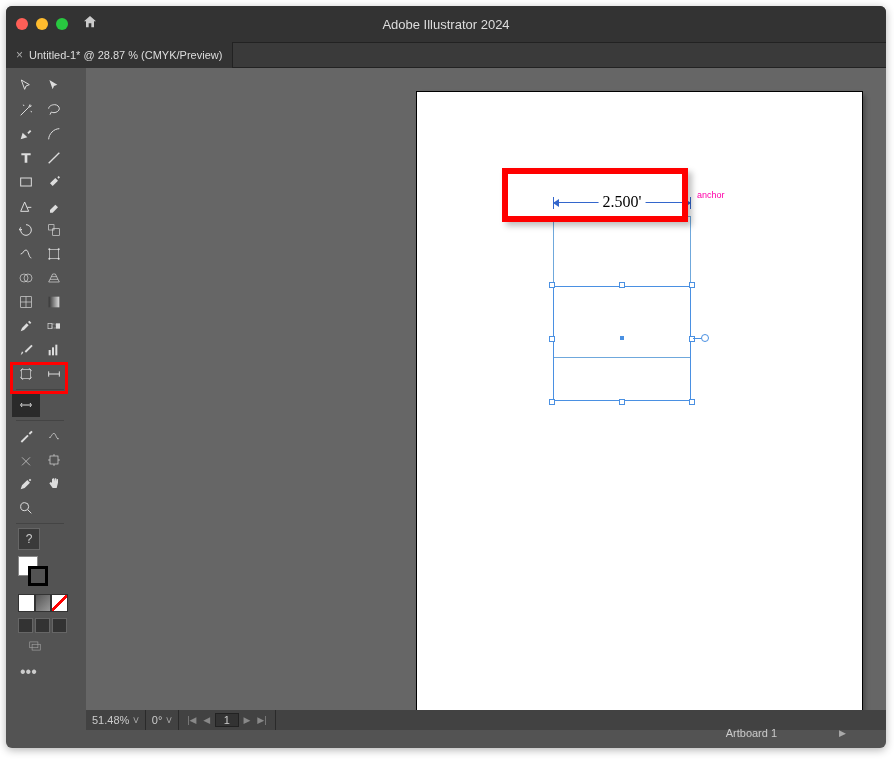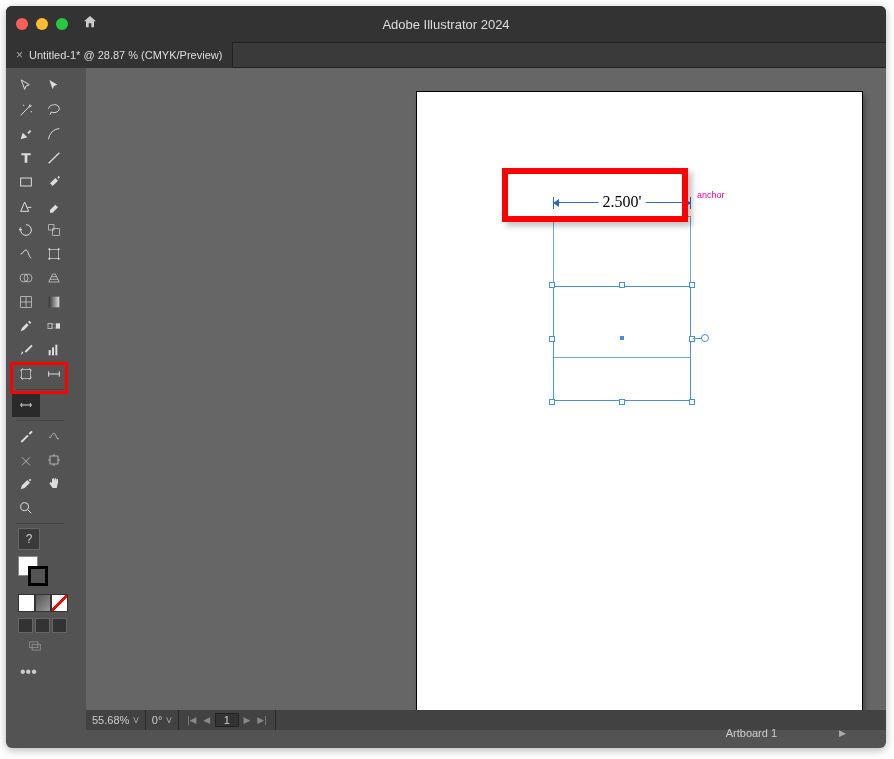--- a/index.html
+++ b/index.html
@@ -385,21 +385,21 @@
           <div class="rot-line"></div>
           <div class="rot-handle"></div>
         </div>
         <div class="anchor-label">anchor</div>
       </div>
       <div class="red-callout"></div>
     </div>
 
     <div class="statusbar">
       <div class="status-seg">
-        <span>55.68%</span>
+        <span>51.48%</span>
         <span class="chev">ᐯ</span>
       </div>
       <div class="status-seg">
         <span>0°</span>
         <span class="chev">ᐯ</span>
       </div>
       <div class="status-seg" style="gap:1px;">
         <span class="nav-btn">|◀</span>
         <span class="nav-btn">◀</span>
         <span style="padding:0 8px; background:#333; border:1px solid #222;">1</span>

